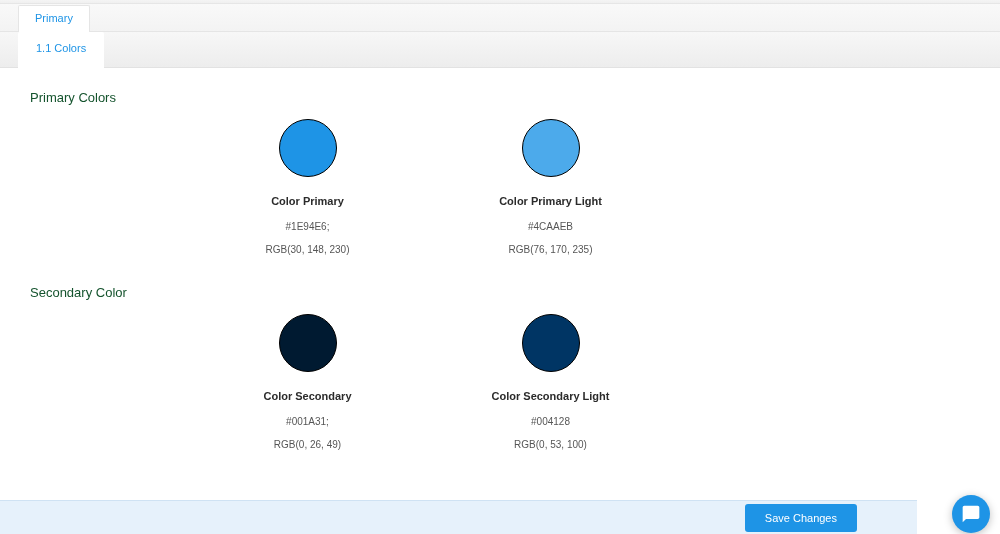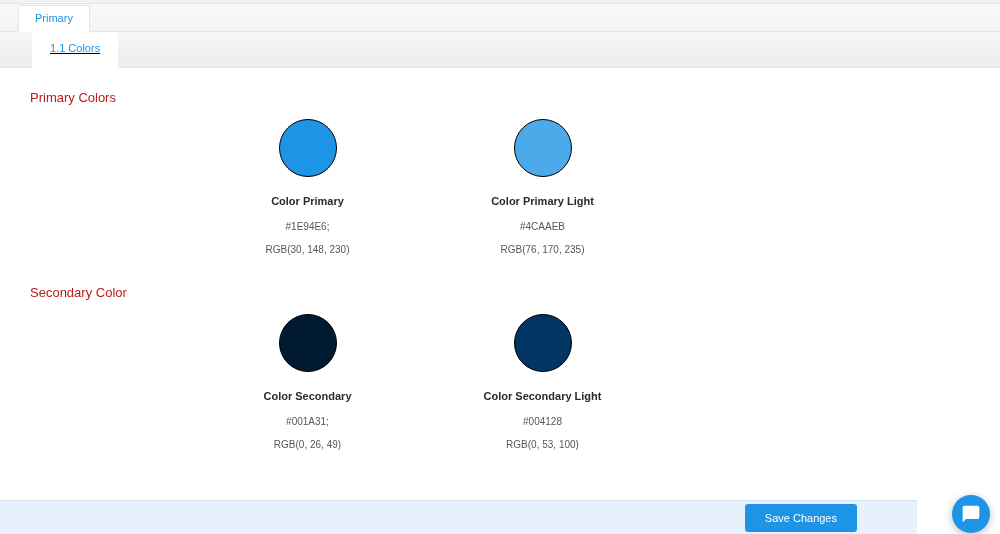--- a/index.html
+++ b/index.html
@@ -31,49 +31,48 @@
     color: #1E94E6;
     border-radius: 2px 2px 0 0;
     height: 27px;
     margin-top: 1px;
   }
   .tabs-row2 {
     height: 36px;
     background: linear-gradient(#f7f7f7,#ededed);
     display: flex;
     align-items: stretch;
-    padding-left: 32px;
+    padding-left: 18px;
     border-bottom: 1px solid #e2e2e2;
-    text-decoration: underline;
   }
   .tabs-row2 .tab {
     background: #ffffff;
     padding: 10px 18px;
     font-size: 11px;
     color: #1E94E6;
     border-radius: 2px 2px 0 0;
     height: 36px;
   }
 
   .content {
     padding: 18px 30px 0 30px;
     height: calc(534px - 4px - 28px - 36px - 34px);
     overflow: hidden;
     background: #fff;
   }
   .section-title {
     font-size: 13px;
-    color: #b91c1c;
+    color: #14532d;
     font-weight: 400;
     margin-bottom: 14px;
     margin-top: 4px;
   }
   .swatch-row {
     display: flex;
-    gap: 0;
+    gap: 8px;
     margin-bottom: 18px;
   }
   .swatch {
     flex: 0 0 235px;
     text-align: center;
   }
   .swatch:first-child { margin-left: 160px; }
   .circle {
     width: 58px;
     height: 58px;

